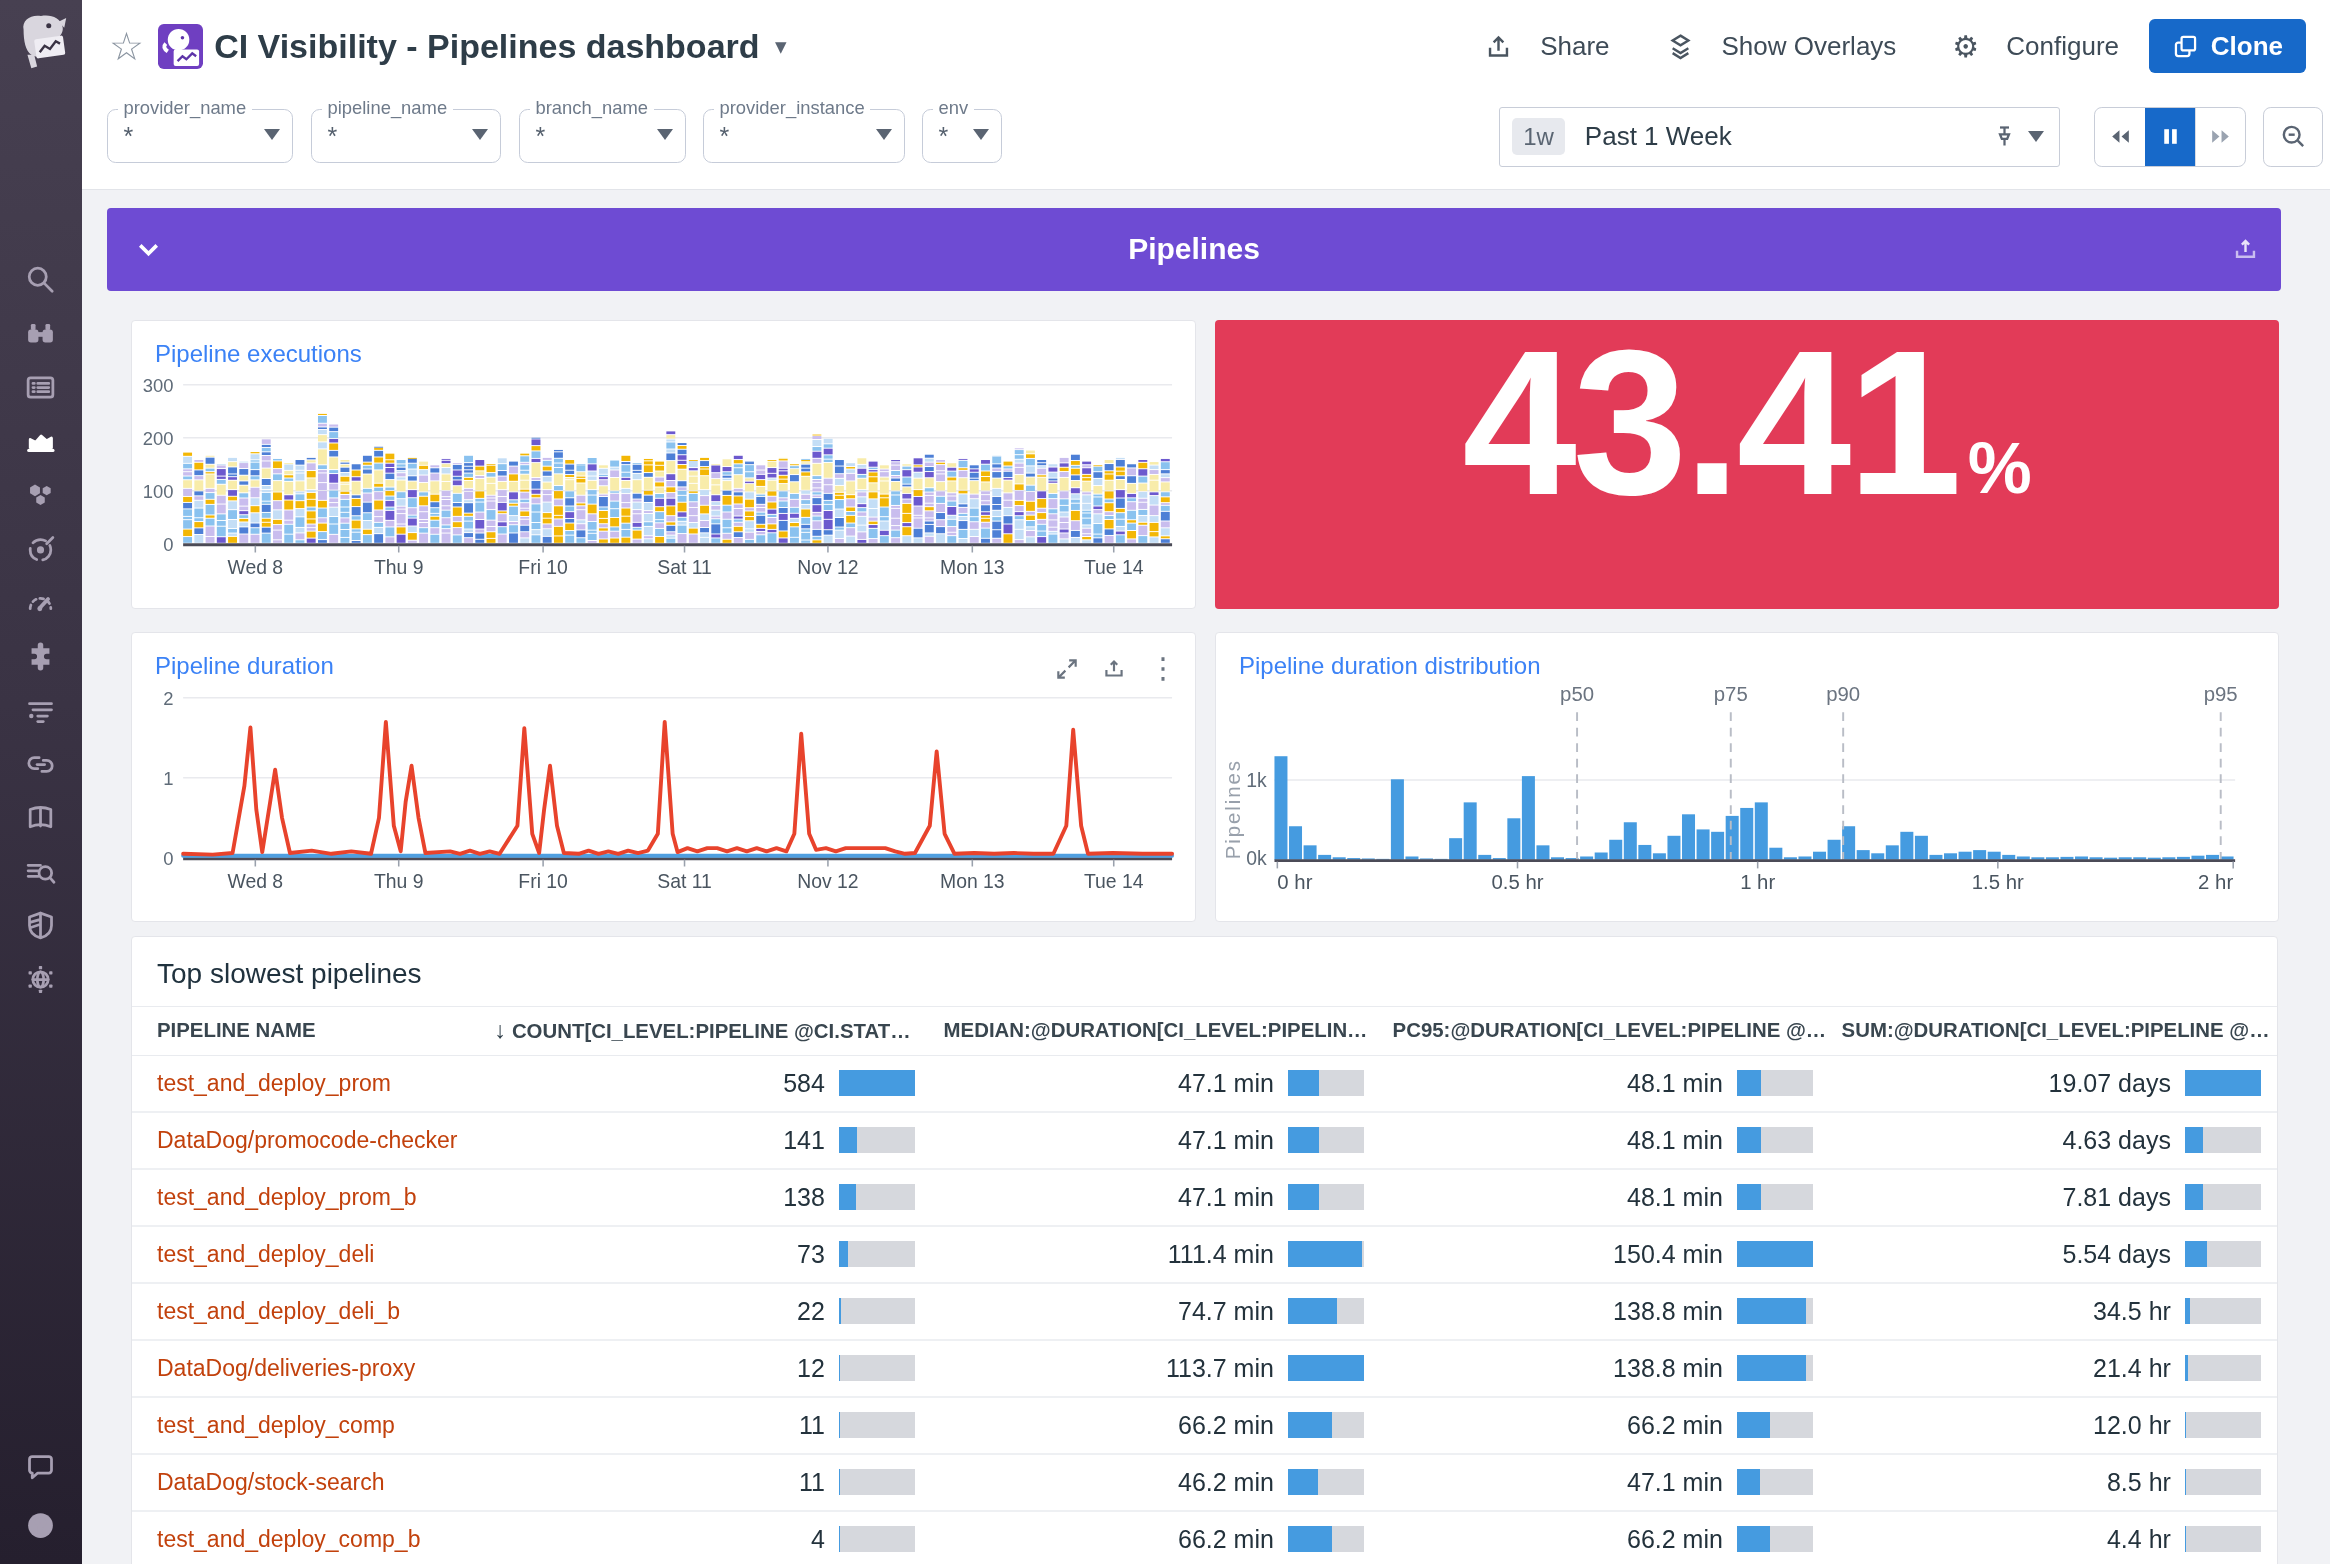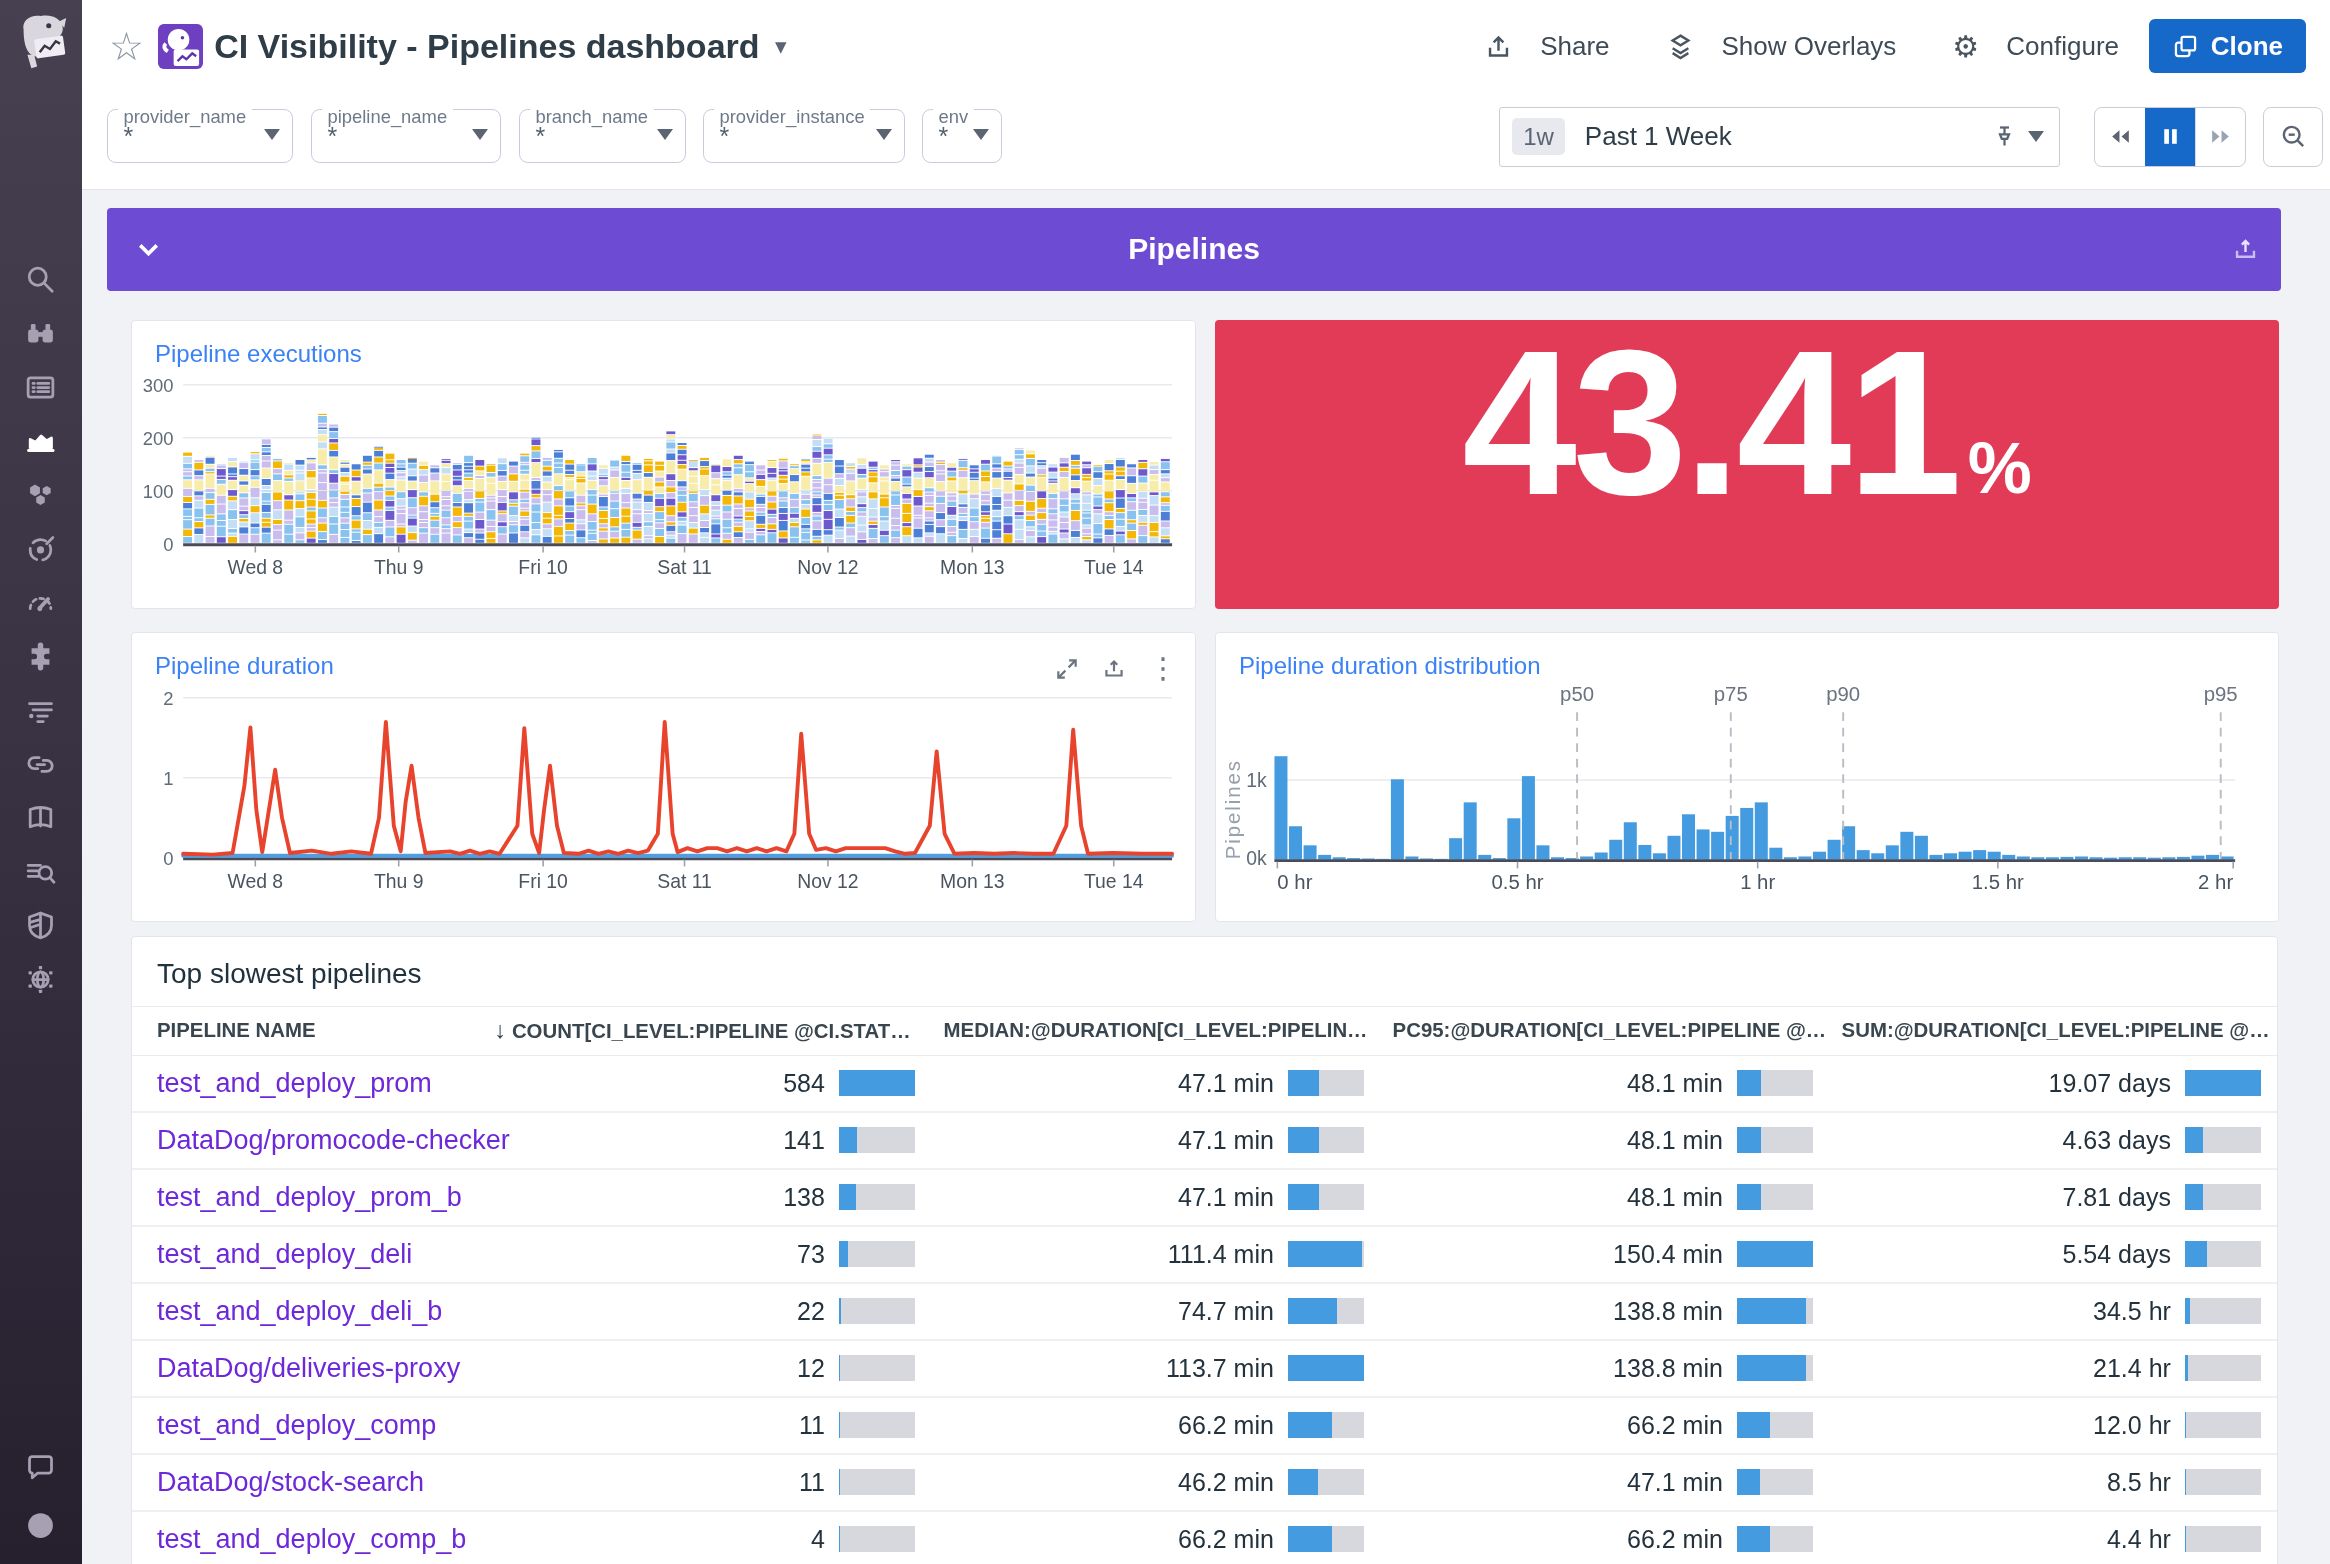--- a/index.html
+++ b/index.html
@@ -31,21 +31,21 @@
   .clone-btn { position:absolute; right:25px; top:19.4px; height:54px; padding:0 23px; background:#1769c9;
     border-radius:5.8px; display:flex; align-items:center; gap:11.6px; color:#fff; font-size:26px;
     font-weight:700; cursor:pointer; }
   .clone-btn svg { width:27px; height:27px; }
 
   
   .row2 { position:absolute; left:0; top:93px; width:100%; height:97px; }
   .filter { position:absolute; top:15.5px; height:54px; border:1.9px solid #c6ccd9; border-radius:8.7px;
     background:#fff; cursor:pointer; }
   .filter .flabel { position:absolute; top:-12.6px; left:9.7px; background:#fff; padding:0 5.8px;
-    font-size:18.4px; color:#6e7a8a; white-space:nowrap;margin-top:9px; }
+    font-size:18.4px; color:#6e7a8a; white-space:nowrap; }
   .filter .fval { position:absolute; left:15.5px; top:12.6px; font-size:25px; color:#55606e; }
   .filter .fcaret { position:absolute; right:11.6px; top:19.4px; width:0; height:0;
     border-left:8.7px solid transparent; border-right:8.7px solid transparent; border-top:11.6px solid #5a6472; }
 
   
   .timebox { position:absolute; left:1417px; top:13.6px; width:561px; height:60px; border:1.9px solid #c8cdd8;
     border-radius:3px; background:#fff; display:flex; align-items:center; cursor:pointer; }
   .time-chip { background:#e7e9ee; border-radius:4.9px; margin-left:11.6px; padding:4.9px 11.6px;
     font-size:24px; color:#5a6572; }
   .time-label { font-size:26px; color:#2e3d48; margin-left:19.4px; }
@@ -86,21 +86,21 @@
   .kebab { font-size:29px; color:#6b7480; line-height:1; cursor:pointer; letter-spacing:0; }
 
   
   .tbl-title { font-size:28px; color:#20323e; padding:21.3px 25px 15.5px; }
   .tbl-head, .tbl-row { display:grid; grid-template-columns:349px 449px 449px 449px 448px; align-items:center; }
   .tbl-head { height:50px; border-top:1.9px solid #e9ebef; border-bottom:1.9px solid #e9ebef; }
   .tbl-head .hc { font-size:20.4px; font-weight:700; color:#39464f; white-space:nowrap; overflow:hidden; padding-left:13.6px; }
   .tbl-head .hc.first { padding-left:25px; }
   .sort-arrow { font-size:23px; margin-right:5.8px; color:#2e3d48; }
   .tbl-row { height:57px; border-bottom:2.9px solid #eef0f3; cursor:pointer; }
-  .cell-name { font-size:27px; color:#6d28d9; padding-left:25px; white-space:nowrap; }
+  .cell-name { font-size:23px; color:#c2410c; padding-left:25px; white-space:nowrap; }
   .cell-metric { display:flex; align-items:center; justify-content:flex-end; gap:13.6px; padding-right:15.5px; }
   .cell-val { font-size:25px; color:#23323c; white-space:nowrap; }
   .mini-bar { width:76px; height:26px; background:#d6d8dd; position:relative; flex:none; }
   .mini-bar i { position:absolute; left:0; top:0; bottom:0; background:#459be0; display:block; }
 
   text { font-family:"Liberation Sans", sans-serif; }
 </style>
 </head>
 <body>
 

